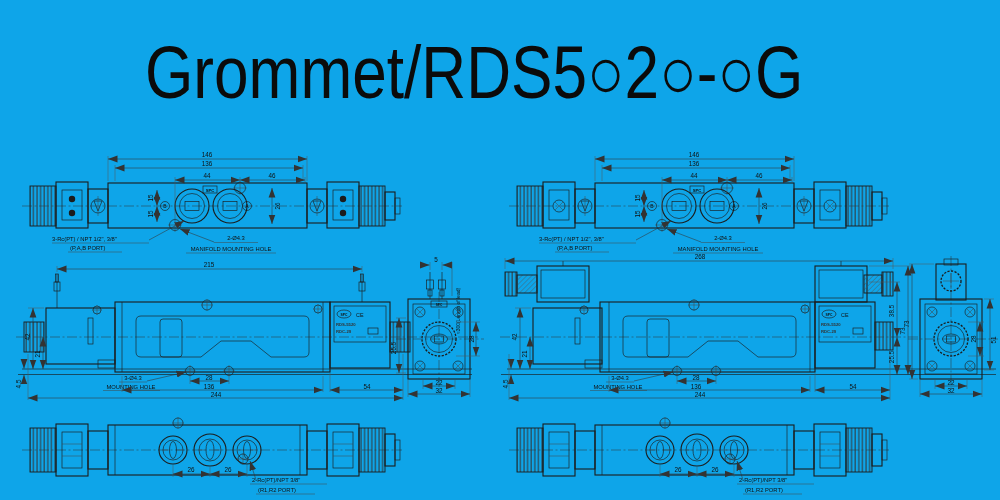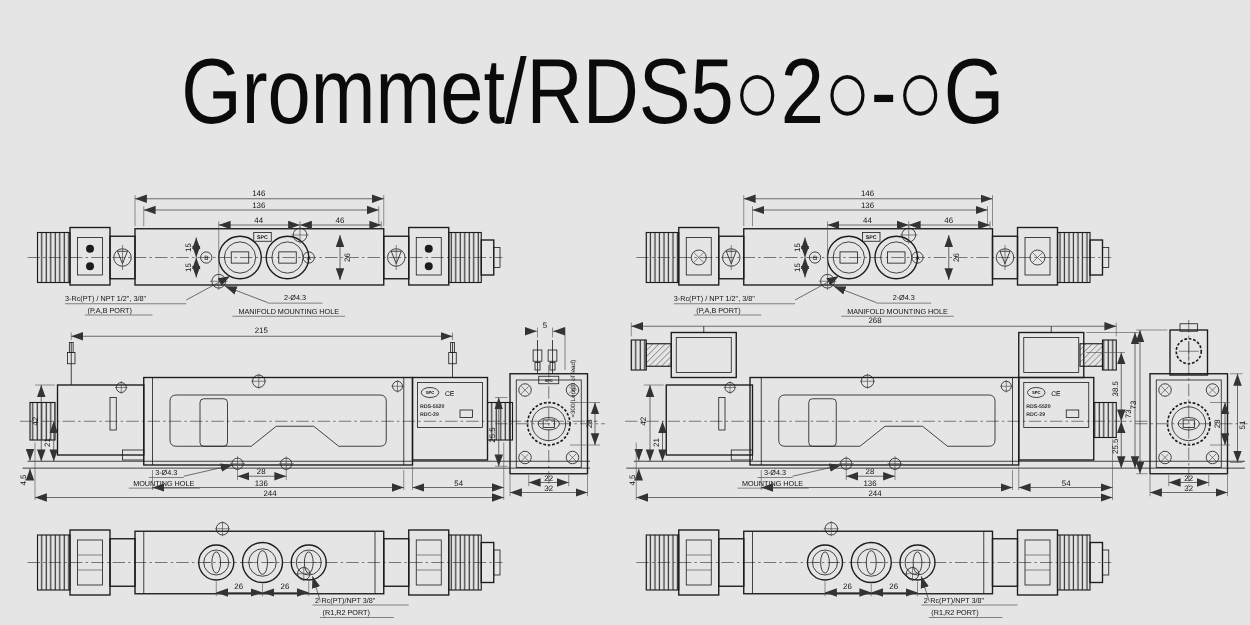--- a/index.html
+++ b/index.html
@@ -1,17 +1,17 @@
 <!DOCTYPE html>
 <html><head>
 <meta charset="utf-8">
 <style>
   html,body{margin:0;padding:0;background:#fff;width:1000px;height:500px;overflow:hidden;
     font-family:"Liberation Sans",sans-serif;}
-  #stage{position:relative;width:1000px;height:500px;background:#e5e5e5;}
+  #stage{position:relative;width:1000px;height:500px;background:#0ea5e9;}
   svg{position:absolute;top:0;left:0;}
   text{font-family:"Liberation Sans",sans-serif;fill:#111;}
   .title{font-size:74px;fill:#0b0b0b;letter-spacing:0px;}
   .ln {fill:none;stroke:#1c1c1c;stroke-width:1.1;}
   .ln2{fill:none;stroke:#1c1c1c;stroke-width:0.65;}
   .thin{fill:none;stroke:#444;stroke-width:0.5;}
   .dim{fill:none;stroke:#333;stroke-width:0.55;marker-start:url(#ar);marker-end:url(#ar);}
   .dime{fill:none;stroke:#333;stroke-width:0.55;marker-end:url(#ar);}
   .ldr{fill:none;stroke:#333;stroke-width:0.55;marker-end:url(#ar);}
   .ext{fill:none;stroke:#555;stroke-width:0.5;}

